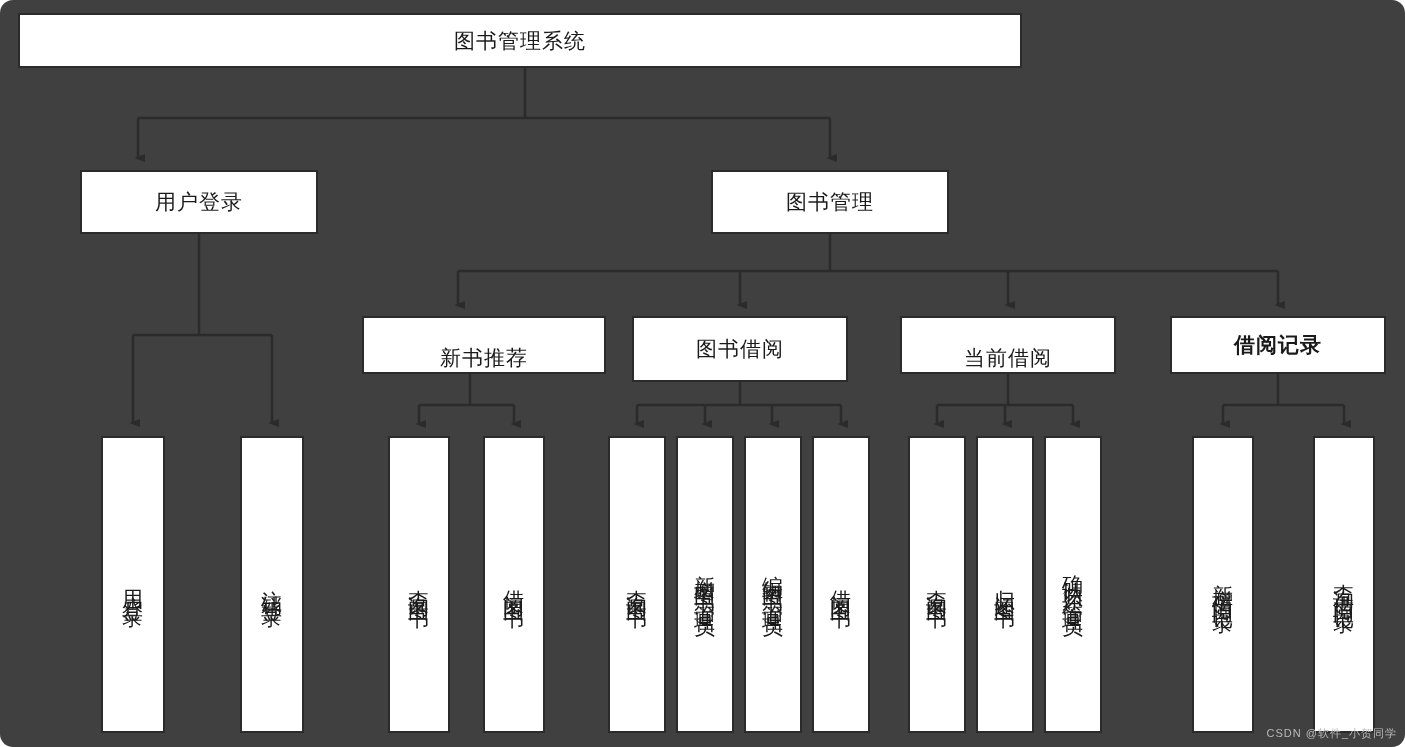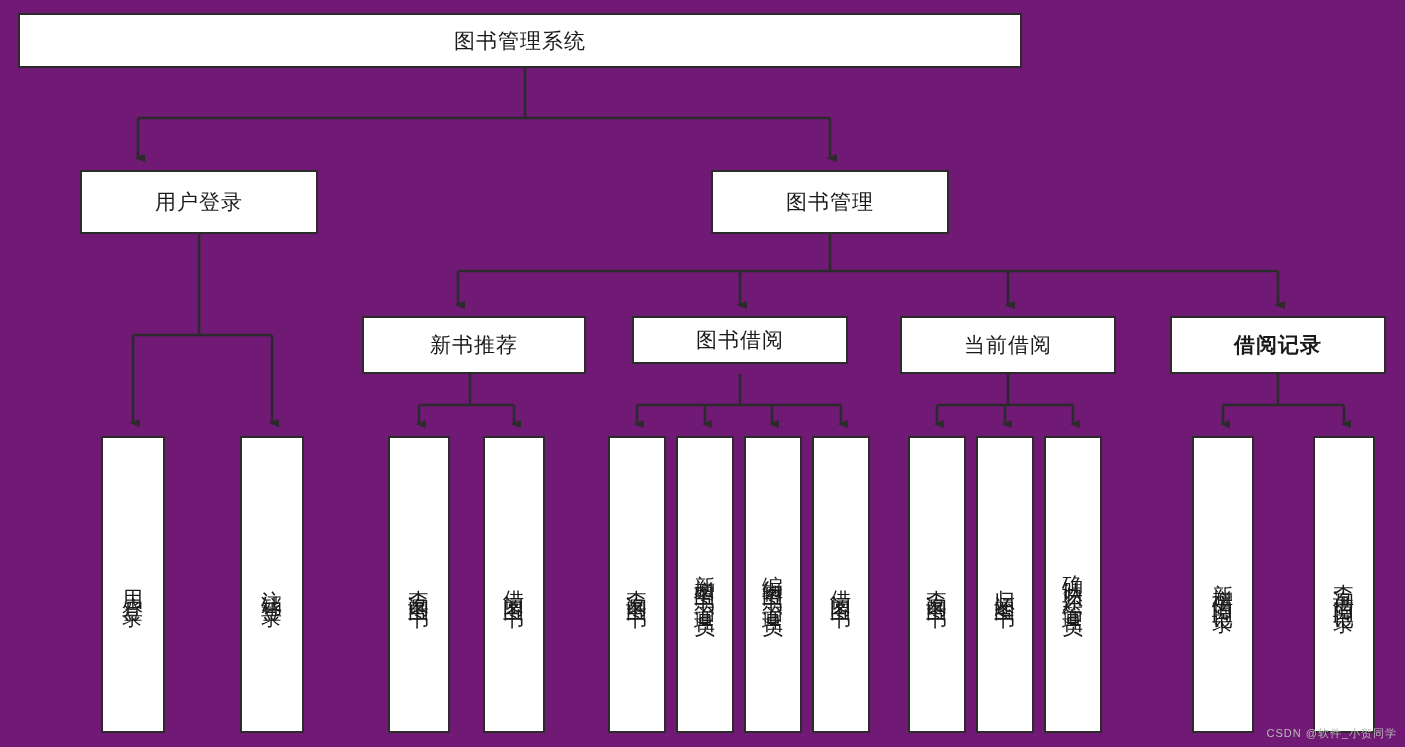--- a/index.html
+++ b/index.html
@@ -1,17 +1,17 @@
 <!DOCTYPE html>
 <html><head>
 <meta charset="utf-8">
 <style>
   html,body{margin:0;padding:0;background:#ffffff;}
   body{width:1405px;height:747px;overflow:hidden;font-family:"Liberation Sans","DejaVu Sans",sans-serif;}
-  #canvas{position:relative;width:1405px;height:747px;background:#701a75;}
+  #canvas{position:relative;width:1405px;height:747px;background:#404040;border-radius:13px;}
   .box{
     position:absolute;
     box-sizing:border-box;
     border:2px solid #2b2b2b;
     background:#ffffff;
     display:flex;
     align-items:center;
     justify-content:center;
     color:#1a1a1a;
   }
@@ -95,27 +95,27 @@
     <span>图书管理系统</span>
   </div>
 
   <div class="box h" style="left:80px;top:170px;width:238px;height:64px;">
     <span>用户登录</span>
   </div>
   <div class="box h" style="left:711px;top:170px;width:238px;height:64px;">
     <span>图书管理</span>
   </div>
 
-  <div class="box h" style="left:362px;top:316px;width:224px;height:58px;">
+  <div class="box h" style="left:362px;top:316px;width:244px;height:58px;align-items:flex-end;">
     <span>新书推荐</span>
   </div>
-  <div class="box h" style="left:632px;top:316px;width:216px;height:48px;">
+  <div class="box h" style="left:632px;top:316px;width:216px;height:66px;">
     <span>图书借阅</span>
   </div>
-  <div class="box h" style="left:900px;top:316px;width:216px;height:58px;">
+  <div class="box h" style="left:900px;top:316px;width:216px;height:58px;align-items:flex-end;">
     <span>当前借阅</span>
   </div>
   <div class="box h" style="left:1170px;top:316px;width:216px;height:58px;font-weight:bold;">
     <span>借阅记录</span>
   </div>
 
   <div class="box v" style="left:101px;top:436px;width:64px;height:297px;">
     <span>用户登录</span>
   </div>
   <div class="box v" style="left:240px;top:436px;width:64px;height:297px;">

